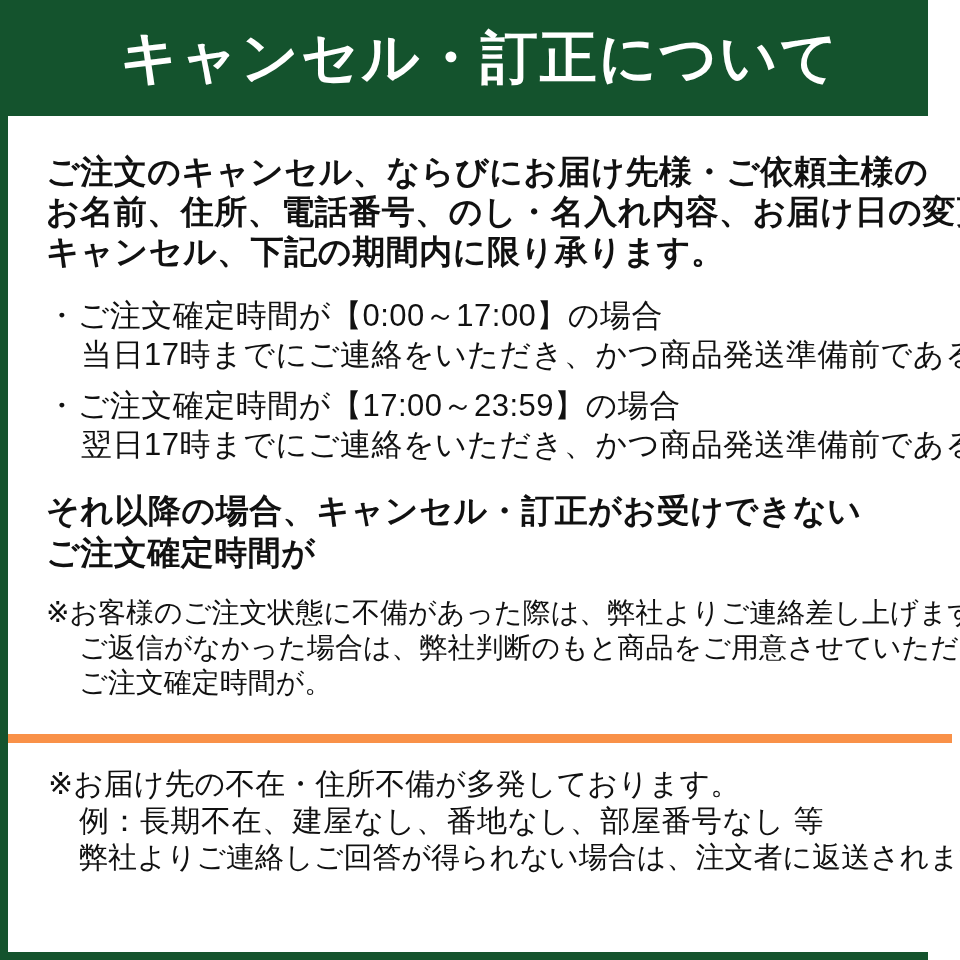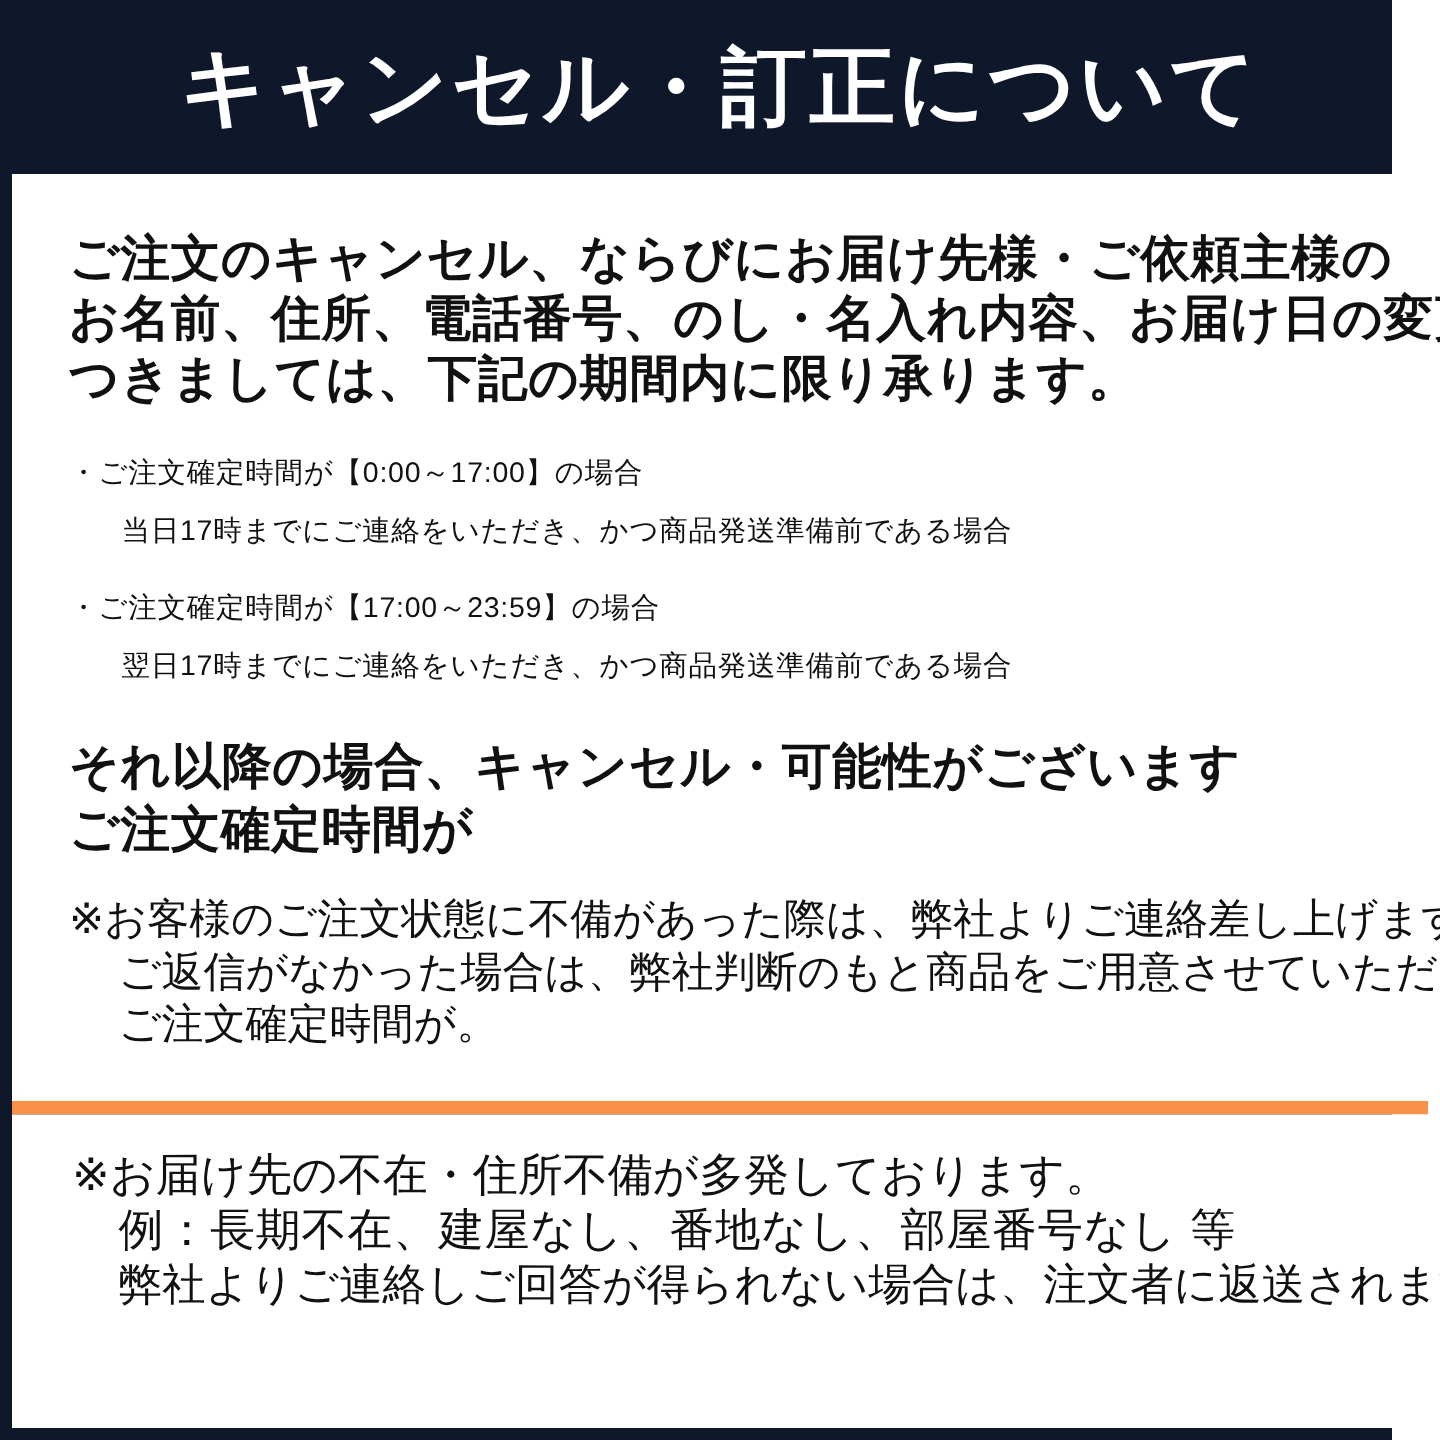--- a/index.html
+++ b/index.html
@@ -7,21 +7,21 @@
     padding: 0;
     width: 960px;
     height: 960px;
     overflow: hidden;
     font-family: "Liberation Sans", "DejaVu Sans", sans-serif;
   }
   .page {
     position: relative;
     width: 928px;
     height: 960px;
-    background: #0f172a;
+    background: #14532d;
   }
   
   .banner {
     position: absolute;
     top: 0; left: 0;
     width: 960px;
     height: 116px;
     display: flex;
     align-items: center;
     justify-content: center;
@@ -63,21 +63,21 @@
   }
   
   .line { white-space: nowrap; }
   .intro {
     font-size: 33px;
     font-weight: bold;
     line-height: 40px;
     letter-spacing: 0.5px;
   }
   .case-item {
-    font-size: 19px;
+    font-size: 31px;
     font-weight: normal;
     line-height: 39px;
     letter-spacing: 0.5px;
   }
   .case-item.first { margin-top: 24px; }
   .case-item.second { margin-top: 12px; }
   .case-item .detail { padding-left: 35px; }
   .warning {
     margin-top: 26px;
     font-size: 33px;
@@ -106,35 +106,35 @@
 <div class="page">
 
   <header class="banner">
     <h1>キャンセル・訂正について</h1>
   </header>
 
   <section class="panel panel1">
     <div class="intro">
       <div class="line">ご注文のキャンセル、ならびにお届け先様・ご依頼主様の</div>
       <div class="line">お名前、住所、電話番号、のし・名入れ内容、お届け日の変更に</div>
-      <div class="line">つきましては、下記の期間内に限り承ります。</div>
+      <div class="line">キャンセル、下記の期間内に限り承ります。</div>
     </div>
 
     <div class="case-item first">
       <div class="line condition">・ご注文確定時間が【0:00～17:00】の場合</div>
       <div class="line detail">当日17時までにご連絡をいただき、かつ商品発送準備前である場合</div>
     </div>
 
     <div class="case-item second">
       <div class="line condition">・ご注文確定時間が【17:00～23:59】の場合</div>
       <div class="line detail">翌日17時までにご連絡をいただき、かつ商品発送準備前である場合</div>
     </div>
 
     <div class="warning">
-      <div class="line">それ以降の場合、キャンセル・可能性がございます</div>
+      <div class="line">それ以降の場合、キャンセル・訂正がお受けできない</div>
       <div class="line">ご注文確定時間が</div>
     </div>
 
     <div class="order-note">
       <div class="line">※お客様のご注文状態に不備があった際は、弊社よりご連絡差し上げます。</div>
       <div class="line cont">ご返信がなかった場合は、弊社判断のもと商品をご用意させていただく</div>
       <div class="line cont">ご注文確定時間が。</div>
     </div>
   </section>
 

